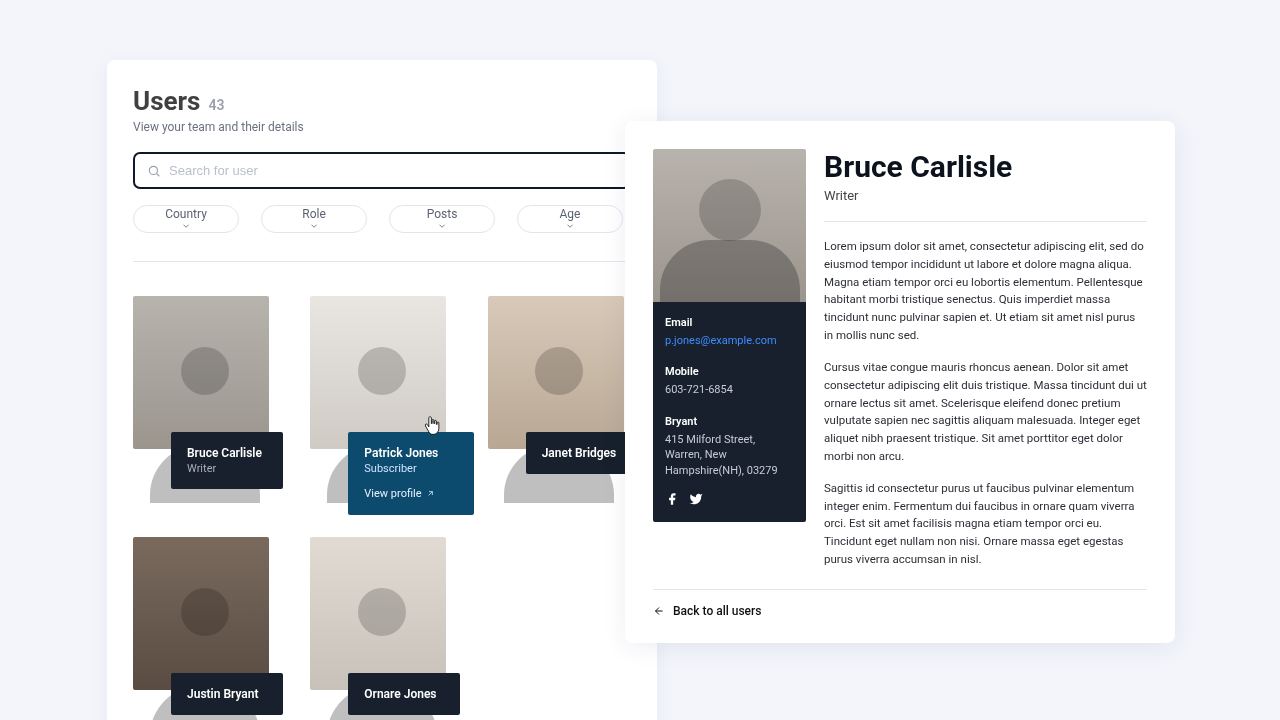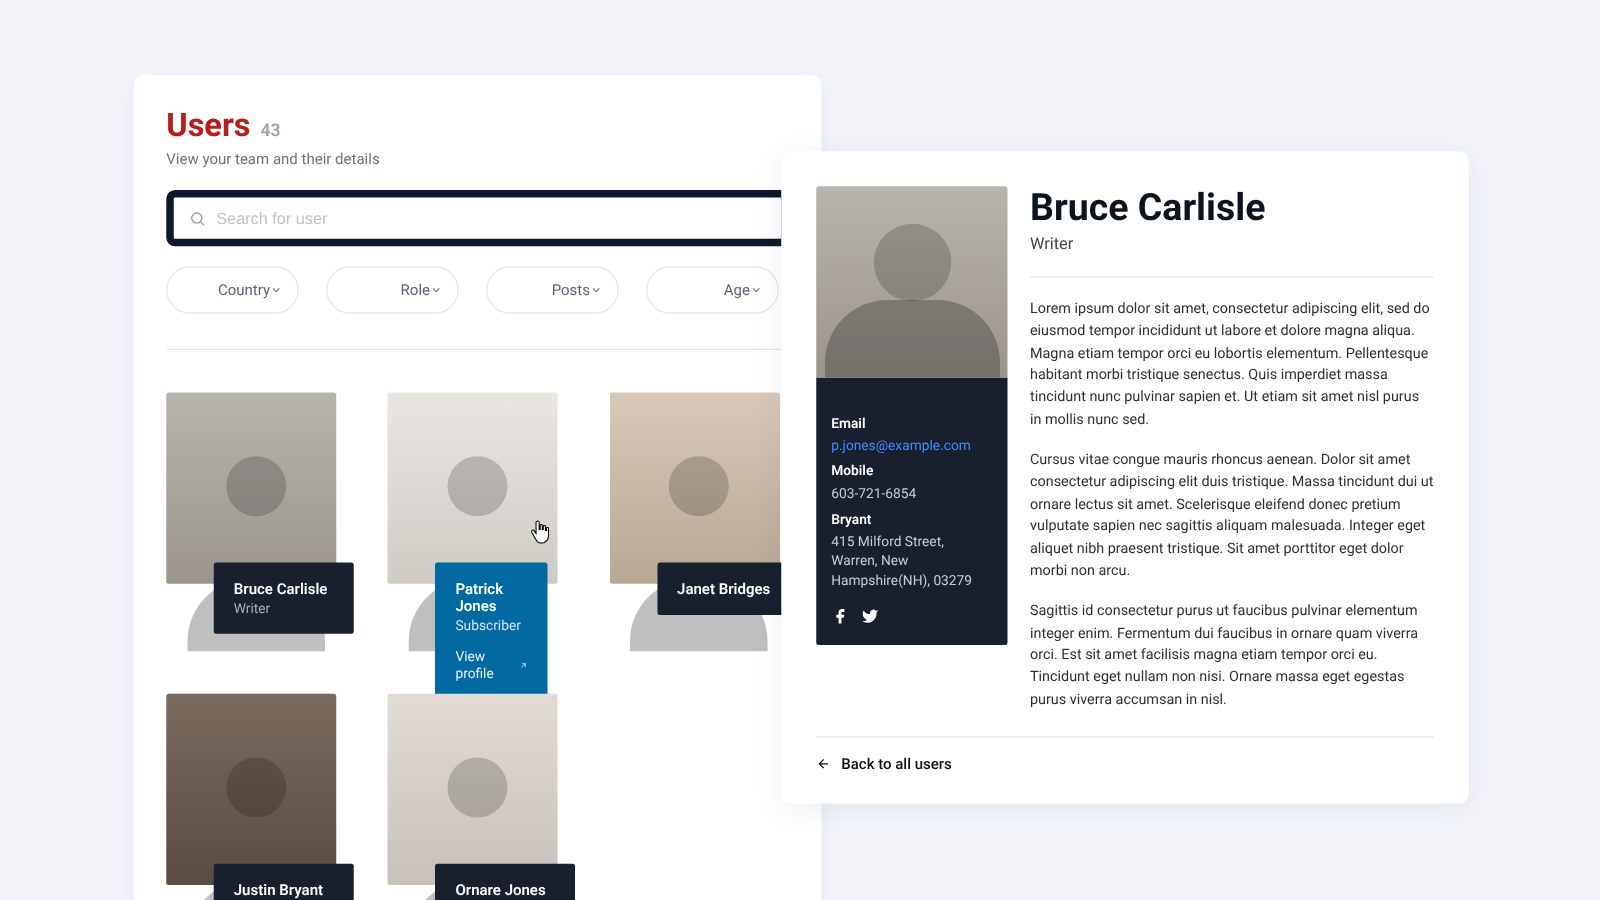--- a/index.html
+++ b/index.html
@@ -18,38 +18,38 @@
   top: 60px;
   width: 550px;
   background: #fff;
   border-radius: 8px;
   padding: 26px;
   box-shadow: 0 4px 20px rgba(30,40,90,0.05);
 }
 .users-heading {
   font-size: 26px;
   font-weight: 700;
-  color: #b91c1c;
+  color: #404040;
 }
 .users-count {
   font-size: 14px;
   font-weight: 600;
   color: #9aa0ad;
   margin-left: 4px;
 }
 .users-sub {
   font-size: 12px;
   color: #6b7280;
   margin-top: 4px;
 }
 .search-wrap {
   margin-top: 18px;
   display: flex;
   align-items: center;
-  border: 6px solid #0f172a;
+  border: 2px solid #0f172a;
   border-radius: 7px;
   padding: 9px 12px;
 }
 .search-wrap svg { flex-shrink: 0; }
 .search-input {
   border: none;
   outline: none;
   flex: 1;
   margin-left: 8px;
   font-size: 13px;
@@ -60,25 +60,26 @@
   display: flex;
   gap: 22px;
   margin-top: 16px;
 }
 .filter-pill {
   display: flex;
   align-items: center;
   justify-content: flex-end;
   border: 1px solid #e2e5ec;
   border-radius: 999px;
-  padding: 11px 12px;
+  padding: 1px 12px;
   font-size: 12px;
   color: #5b6272;
   cursor: pointer;
   width: 106px;
+  flex-direction: column;
 }
 .divider {
   height: 1px;
   background: #e2e5ec;
   margin-top: 28px;
 }
 .cards-grid {
   margin-top: 34px;
   display: grid;
   grid-template-columns: repeat(3, 1fr);
@@ -99,24 +100,24 @@
   position: absolute;
   left: 38px;
   top: 136px;
   width: 112px;
   background: #17202c;
   color: #fff;
   padding: 14px 16px;
   border-radius: 2px;
 }
 .user-label.hovered {
-  background: #0369a1;
+  background: #0c4a6e;
   left: 38px;
   top: 136px;
-  width: 90px;
+  width: 126px;
 }
 .user-label .name {
   font-size: 12px;
   font-weight: 600;
 }
 .user-label .role {
   font-size: 11px;
   color: #a9adb7;
   margin-top: 2px;
 }
@@ -176,22 +177,22 @@
   position: relative;
   border-radius: 2px 2px 0 0;
 }
 .detail-info {
   background: #17202c;
   color: #fff;
   padding: 14px 12px 16px 12px;
   font-size: 11px;
   border-radius: 0 0 2px 2px;
 }
-.detail-info .label { font-weight:600; font-size:11px; margin-top:6px; }
-.detail-info .label:first-child { margin-top:16px; }
+.detail-info .label { font-weight:600; font-size:11px; margin-top:17px; }
+.detail-info .label:first-child { margin-top:0; }
 .detail-info .val { color:#c7ccd6; margin-top:4px; font-size:11px; line-height:1.4; }
 .detail-info .val.email { color:#3f8cff; }
 .socials { display:flex; gap:10px; margin-top:14px; }
 .detail-right { flex:1; }
 .detail-name { font-size:30px; font-weight:700; color:#0d131c; }
 .detail-role { font-size:13px; color:#444; margin-top:4px; }
 .hr2 { height:1px; background:#e2e5ec; margin:18px 0 16px 0; }
 .para { font-size:11.5px; line-height:1.55; color:#2c2f36; margin-bottom:14px; }
 .bottom-hr { height:1px; background:#e2e5ec; margin-top:6px; }
 .back-link {

